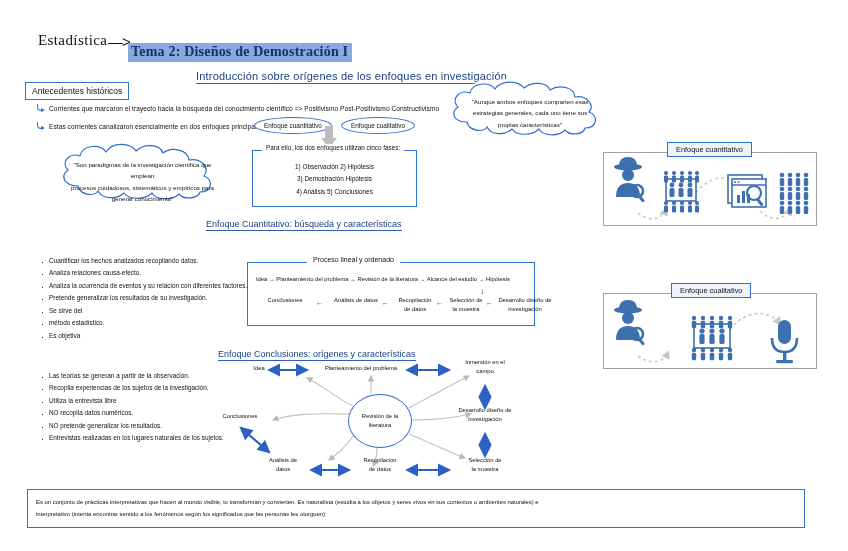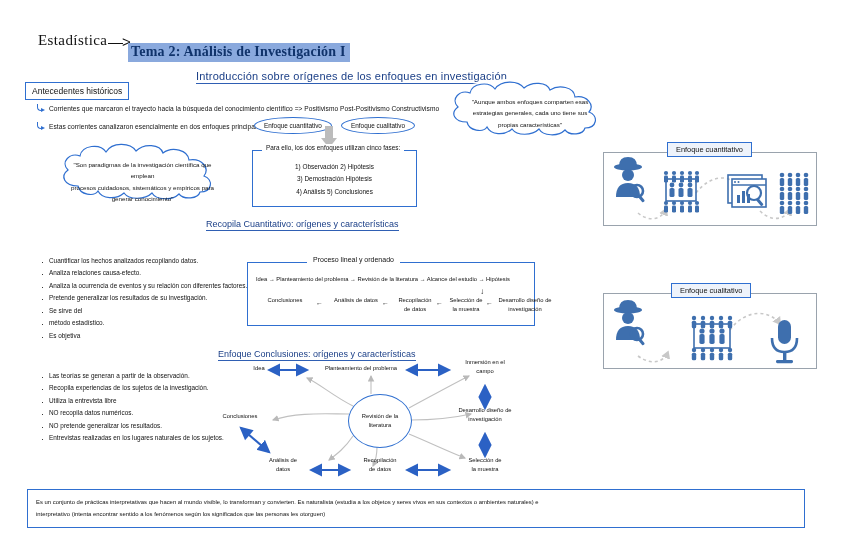--- a/index.html
+++ b/index.html
@@ -134,21 +134,21 @@
     font-size:7.4px;color:#111;padding:2px 8px;white-space:nowrap;z-index:3;
   }
 </style>
 </head>
 <body>
 
 <div class="canvas">
 
   <div class="abs" id="subject-label">Estadística</div>
   <div class="abs" id="subject-arrow">—&gt;</div>
-  <div class="abs" id="doc-title">Tema 2: Análisis de Investigación I</div>
+  <div class="abs" id="doc-title">Tema 2: Diseños de Demostración I</div>
   <div class="abs" id="antecedentes-box">Antecedentes históricos</div>
 
   <div class="abs" id="intro-heading">Introducción sobre orígenes de los enfoques en investigación</div>
 
   <div class="hook abs" style="left:36px;top:104px;"></div>
   <div class="abs line-text" style="left:49px;top:105px;">Corrientes que marcaron el trayecto hacia la búsqueda del conocimiento científico =&gt; Positivismo Post-Positivismo Constructivismo</div>
 
   <div class="hook abs" style="left:36px;top:122px;"></div>
   <div class="abs line-text" style="left:49px;top:123px;">Estas corrientes canalizaron esencialmente en dos enfoques principales =&gt;</div>
 
@@ -194,21 +194,21 @@
 
   <div class="abs" id="fases-wrap">
     <div id="fases-title">Para ello, los dos enfoques utilizan cinco fases:</div>
     <div id="fases-box">
       <div>1) Observación 2) Hipótesis</div>
       <div>3) Demostración Hipótesis</div>
       <div>4) Análisis 5) Conclusiones</div>
     </div>
   </div>
 
-  <div class="abs section-heading" style="left:206px;top:219px;">Recopila Cuantitativo: orígenes y características</div>
+  <div class="abs section-heading" style="left:206px;top:219px;">Enfoque Cuantitativo: búsqueda y características</div>
 
   <div class="abs bullets" style="left:40px;top:255px;">
     <ul>
       <li>Cuantificar los hechos analizados recopilando datos.</li>
       <li>Analiza relaciones causa-efecto.</li>
       <li>Analiza la ocurrencia de eventos y su relación con diferentes factores.</li>
       <li>Pretende generalizar los resultados de su investigación.</li>
       <li>Se sirve del</li>
       <li>método estadístico.</li>
       <li>Es objetiva</li>

